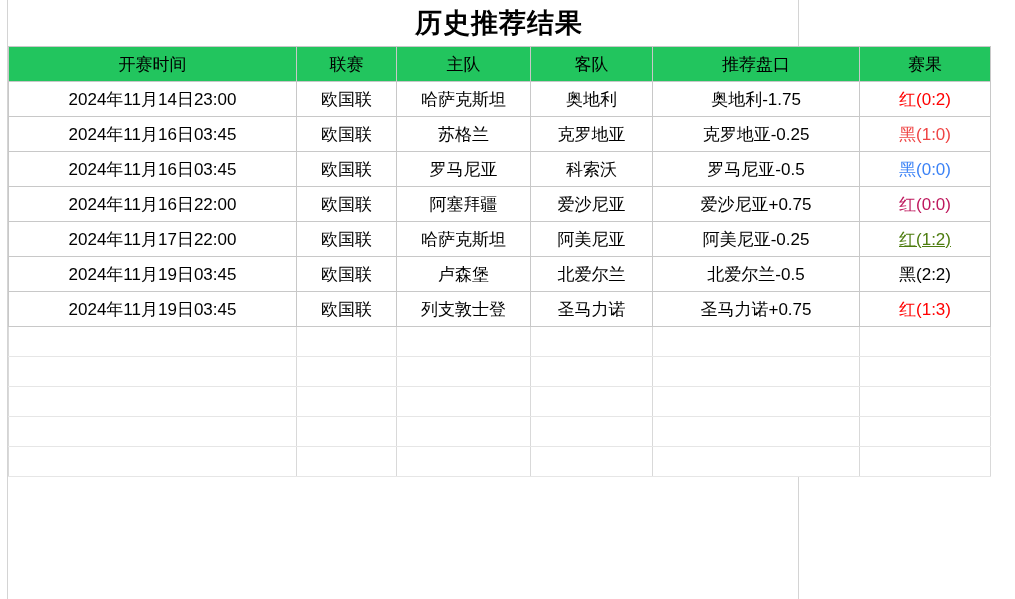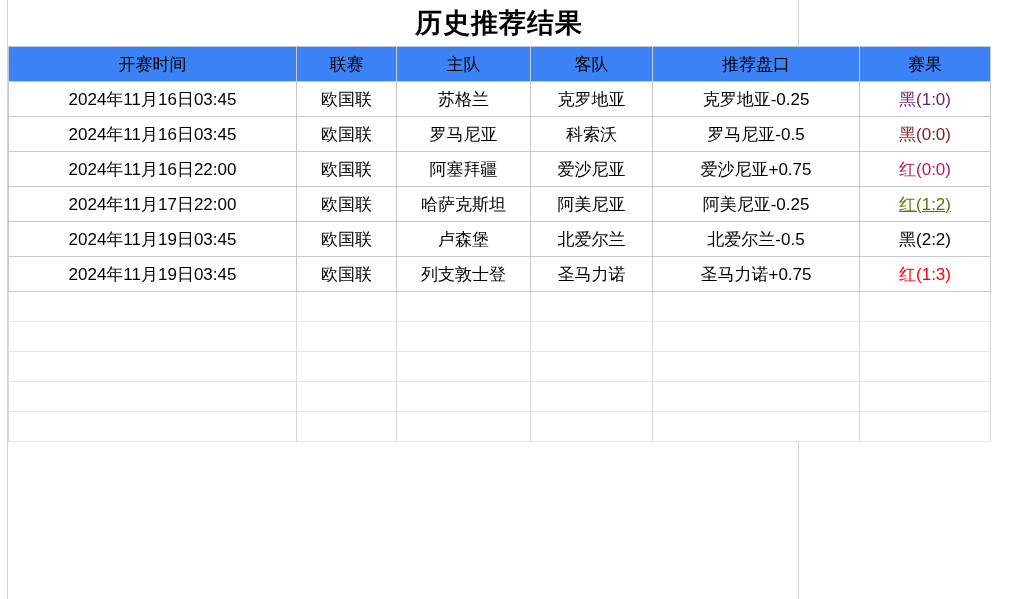--- a/index.html
+++ b/index.html
@@ -69,21 +69,21 @@
     padding: 0;
     text-align: center;
     vertical-align: middle;
     font-weight: normal;
     font-size: 17px;
     height: 35px;
     white-space: nowrap;
     overflow: hidden;
   }
   thead th {
-    background: #3b82f6;
+    background: #22c55e;
     color: #000000;
     font-weight: bold;
     font-size: 19px;
     height: 48px;
     border: 1px solid #b5b5b5;
   }
   tbody td {
     background: #ffffff;
   }
   td.c-time  { font-size: 17px; }
@@ -128,34 +128,42 @@
         <th>开赛时间</th>
         <th>联赛</th>
         <th>主队</th>
         <th>客队</th>
         <th>推荐盘口</th>
         <th>赛果</th>
       </tr>
     </thead>
     <tbody id="table-body">
         <tr>
+          <td class="c-time">2024年11月14日23:00</td>
+          <td class="c-league">欧国联</td>
+          <td class="c-home">哈萨克斯坦</td>
+          <td class="c-away">奥地利</td>
+          <td class="c-odds">奥地利-1.75</td>
+          <td class="c-res" style="color: rgb(255, 0, 0);">红(0:2)</td>
+        </tr>
+        <tr>
           <td class="c-time">2024年11月16日03:45</td>
           <td class="c-league">欧国联</td>
           <td class="c-home">苏格兰</td>
           <td class="c-away">克罗地亚</td>
           <td class="c-odds">克罗地亚-0.25</td>
-          <td class="c-res" style="color: #701a75;">黑(1:0)</td>
+          <td class="c-res" style="color: #ef4444;">黑(1:0)</td>
         </tr>
         <tr>
           <td class="c-time">2024年11月16日03:45</td>
           <td class="c-league">欧国联</td>
           <td class="c-home">罗马尼亚</td>
           <td class="c-away">科索沃</td>
           <td class="c-odds">罗马尼亚-0.5</td>
-          <td class="c-res" style="color: #7f1d1d;">黑(0:0)</td>
+          <td class="c-res" style="color: #3b82f6;">黑(0:0)</td>
         </tr>
         <tr>
           <td class="c-time">2024年11月16日22:00</td>
           <td class="c-league">欧国联</td>
           <td class="c-home">阿塞拜疆</td>
           <td class="c-away">爱沙尼亚</td>
           <td class="c-odds">爱沙尼亚+0.75</td>
           <td class="c-res" style="color: #be185d;">红(0:0)</td>
         </tr>
         <tr>

